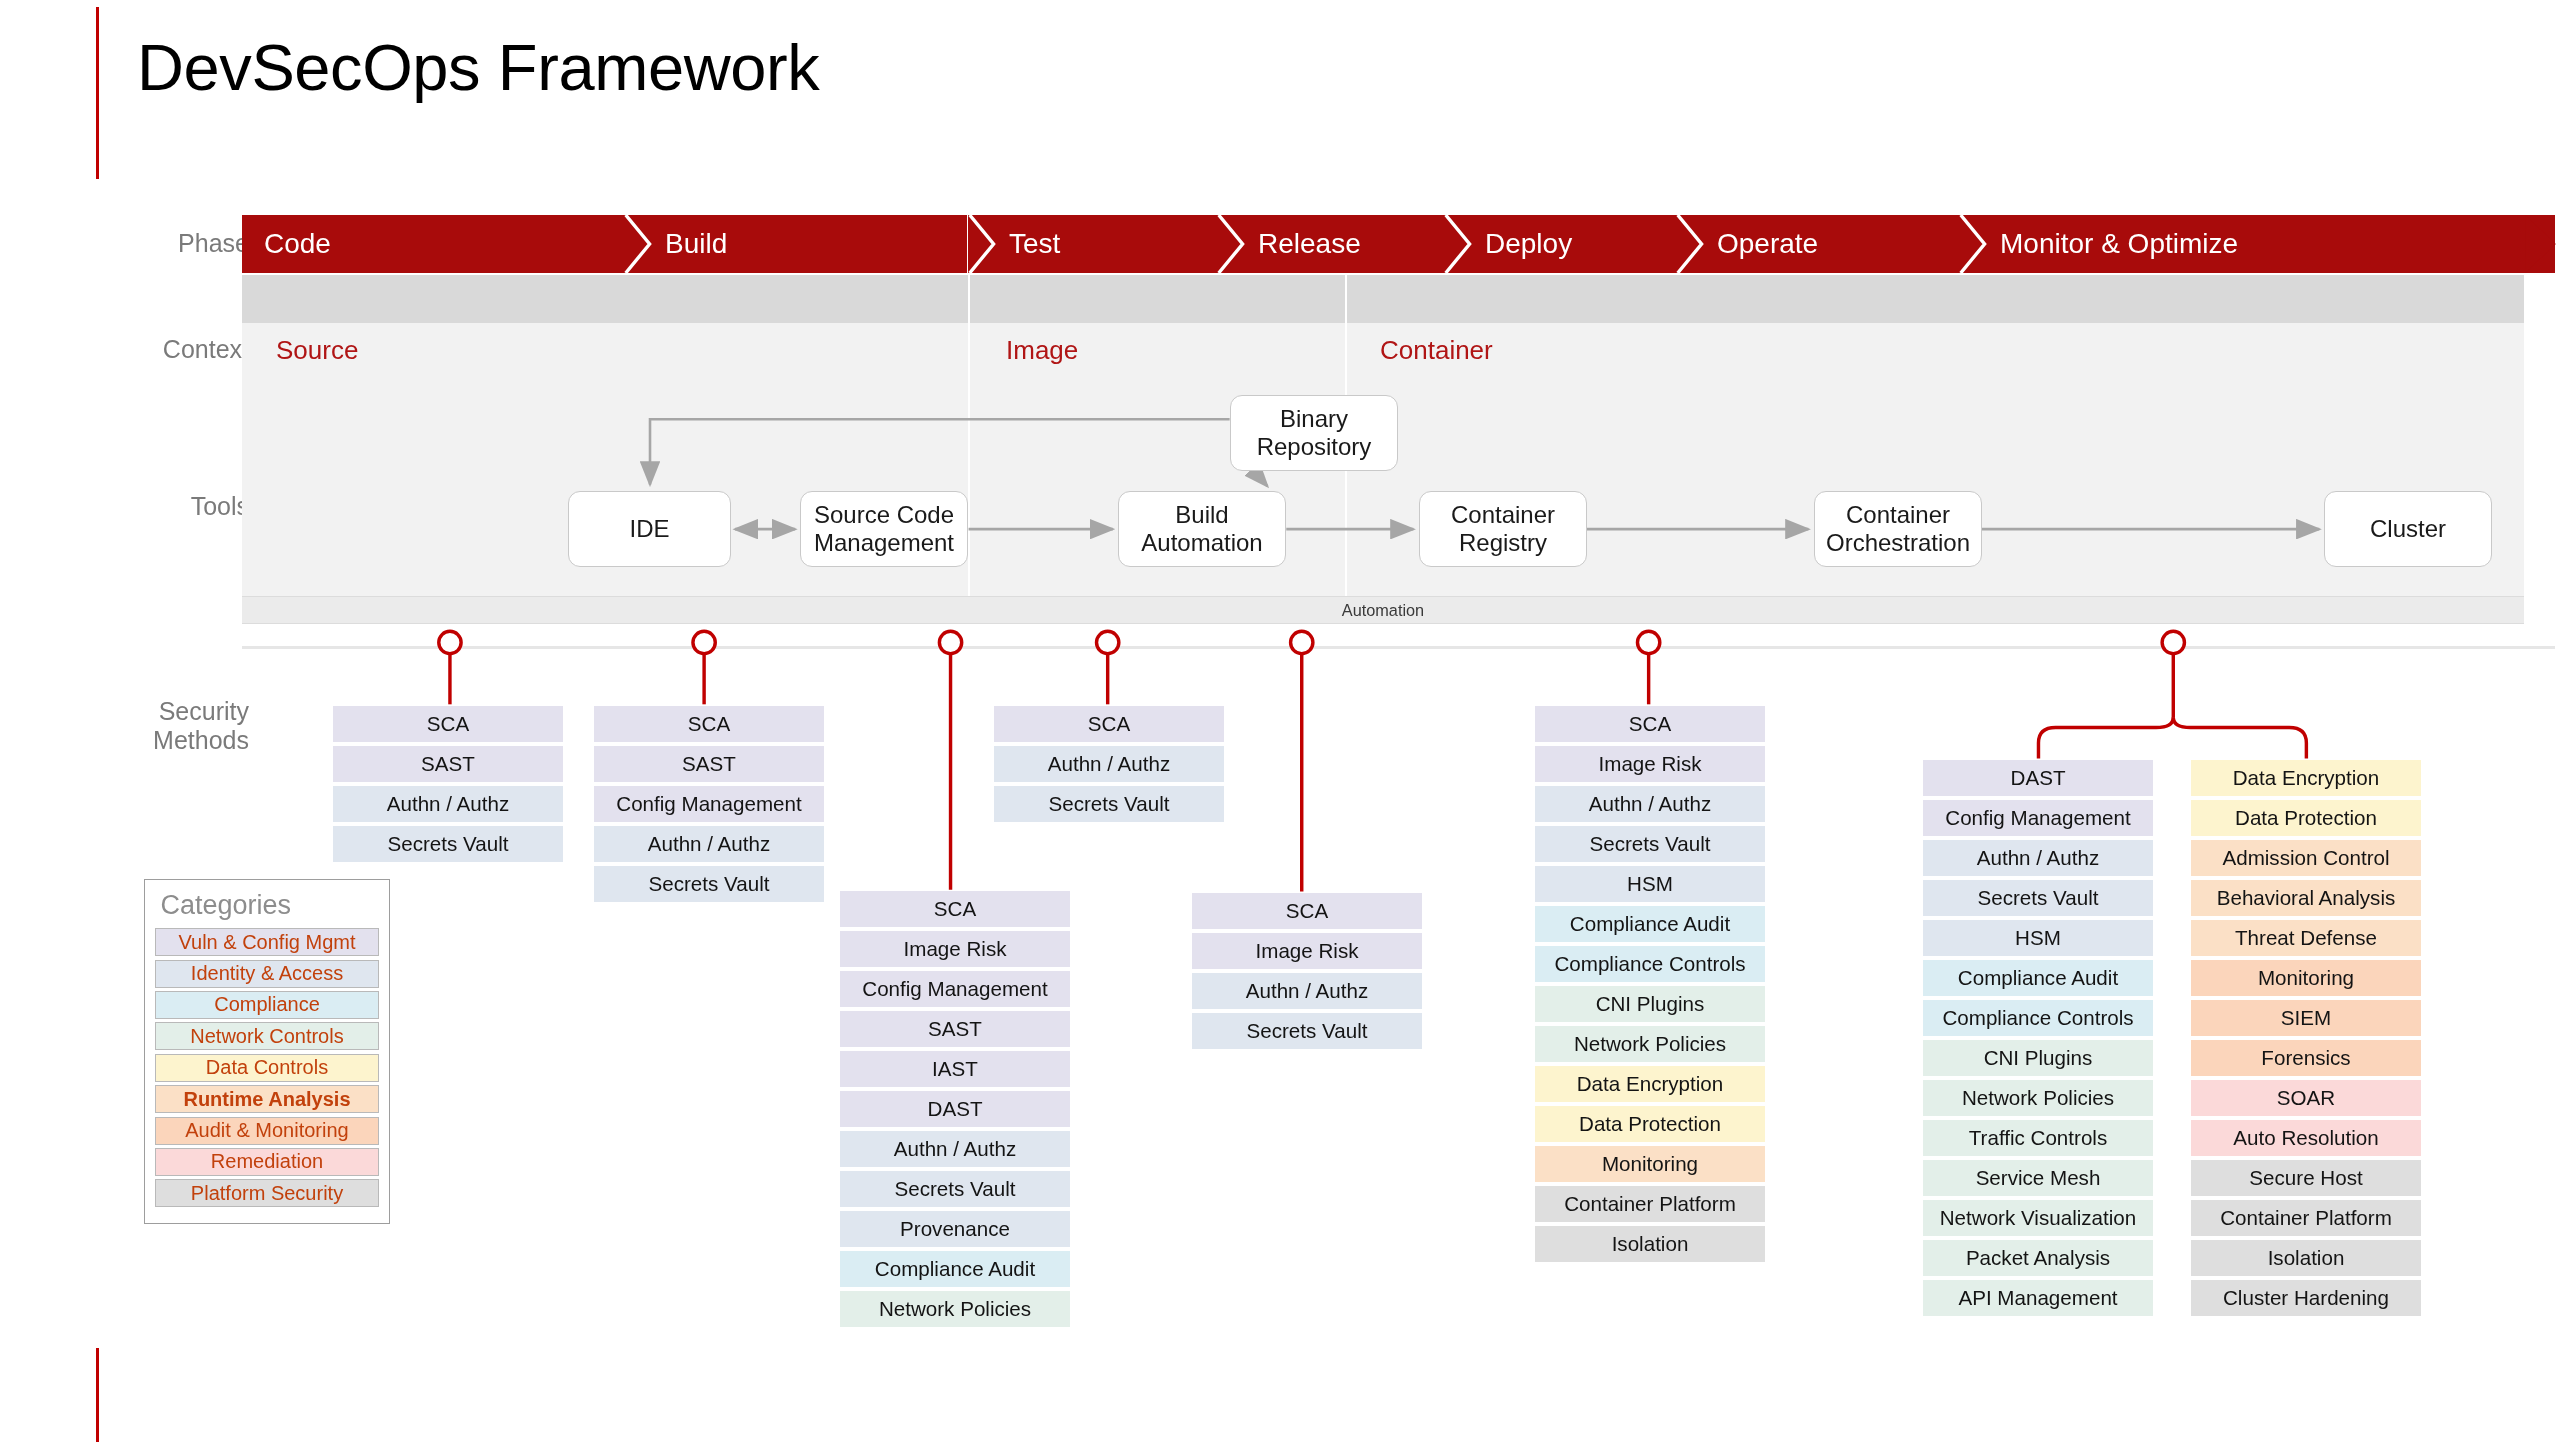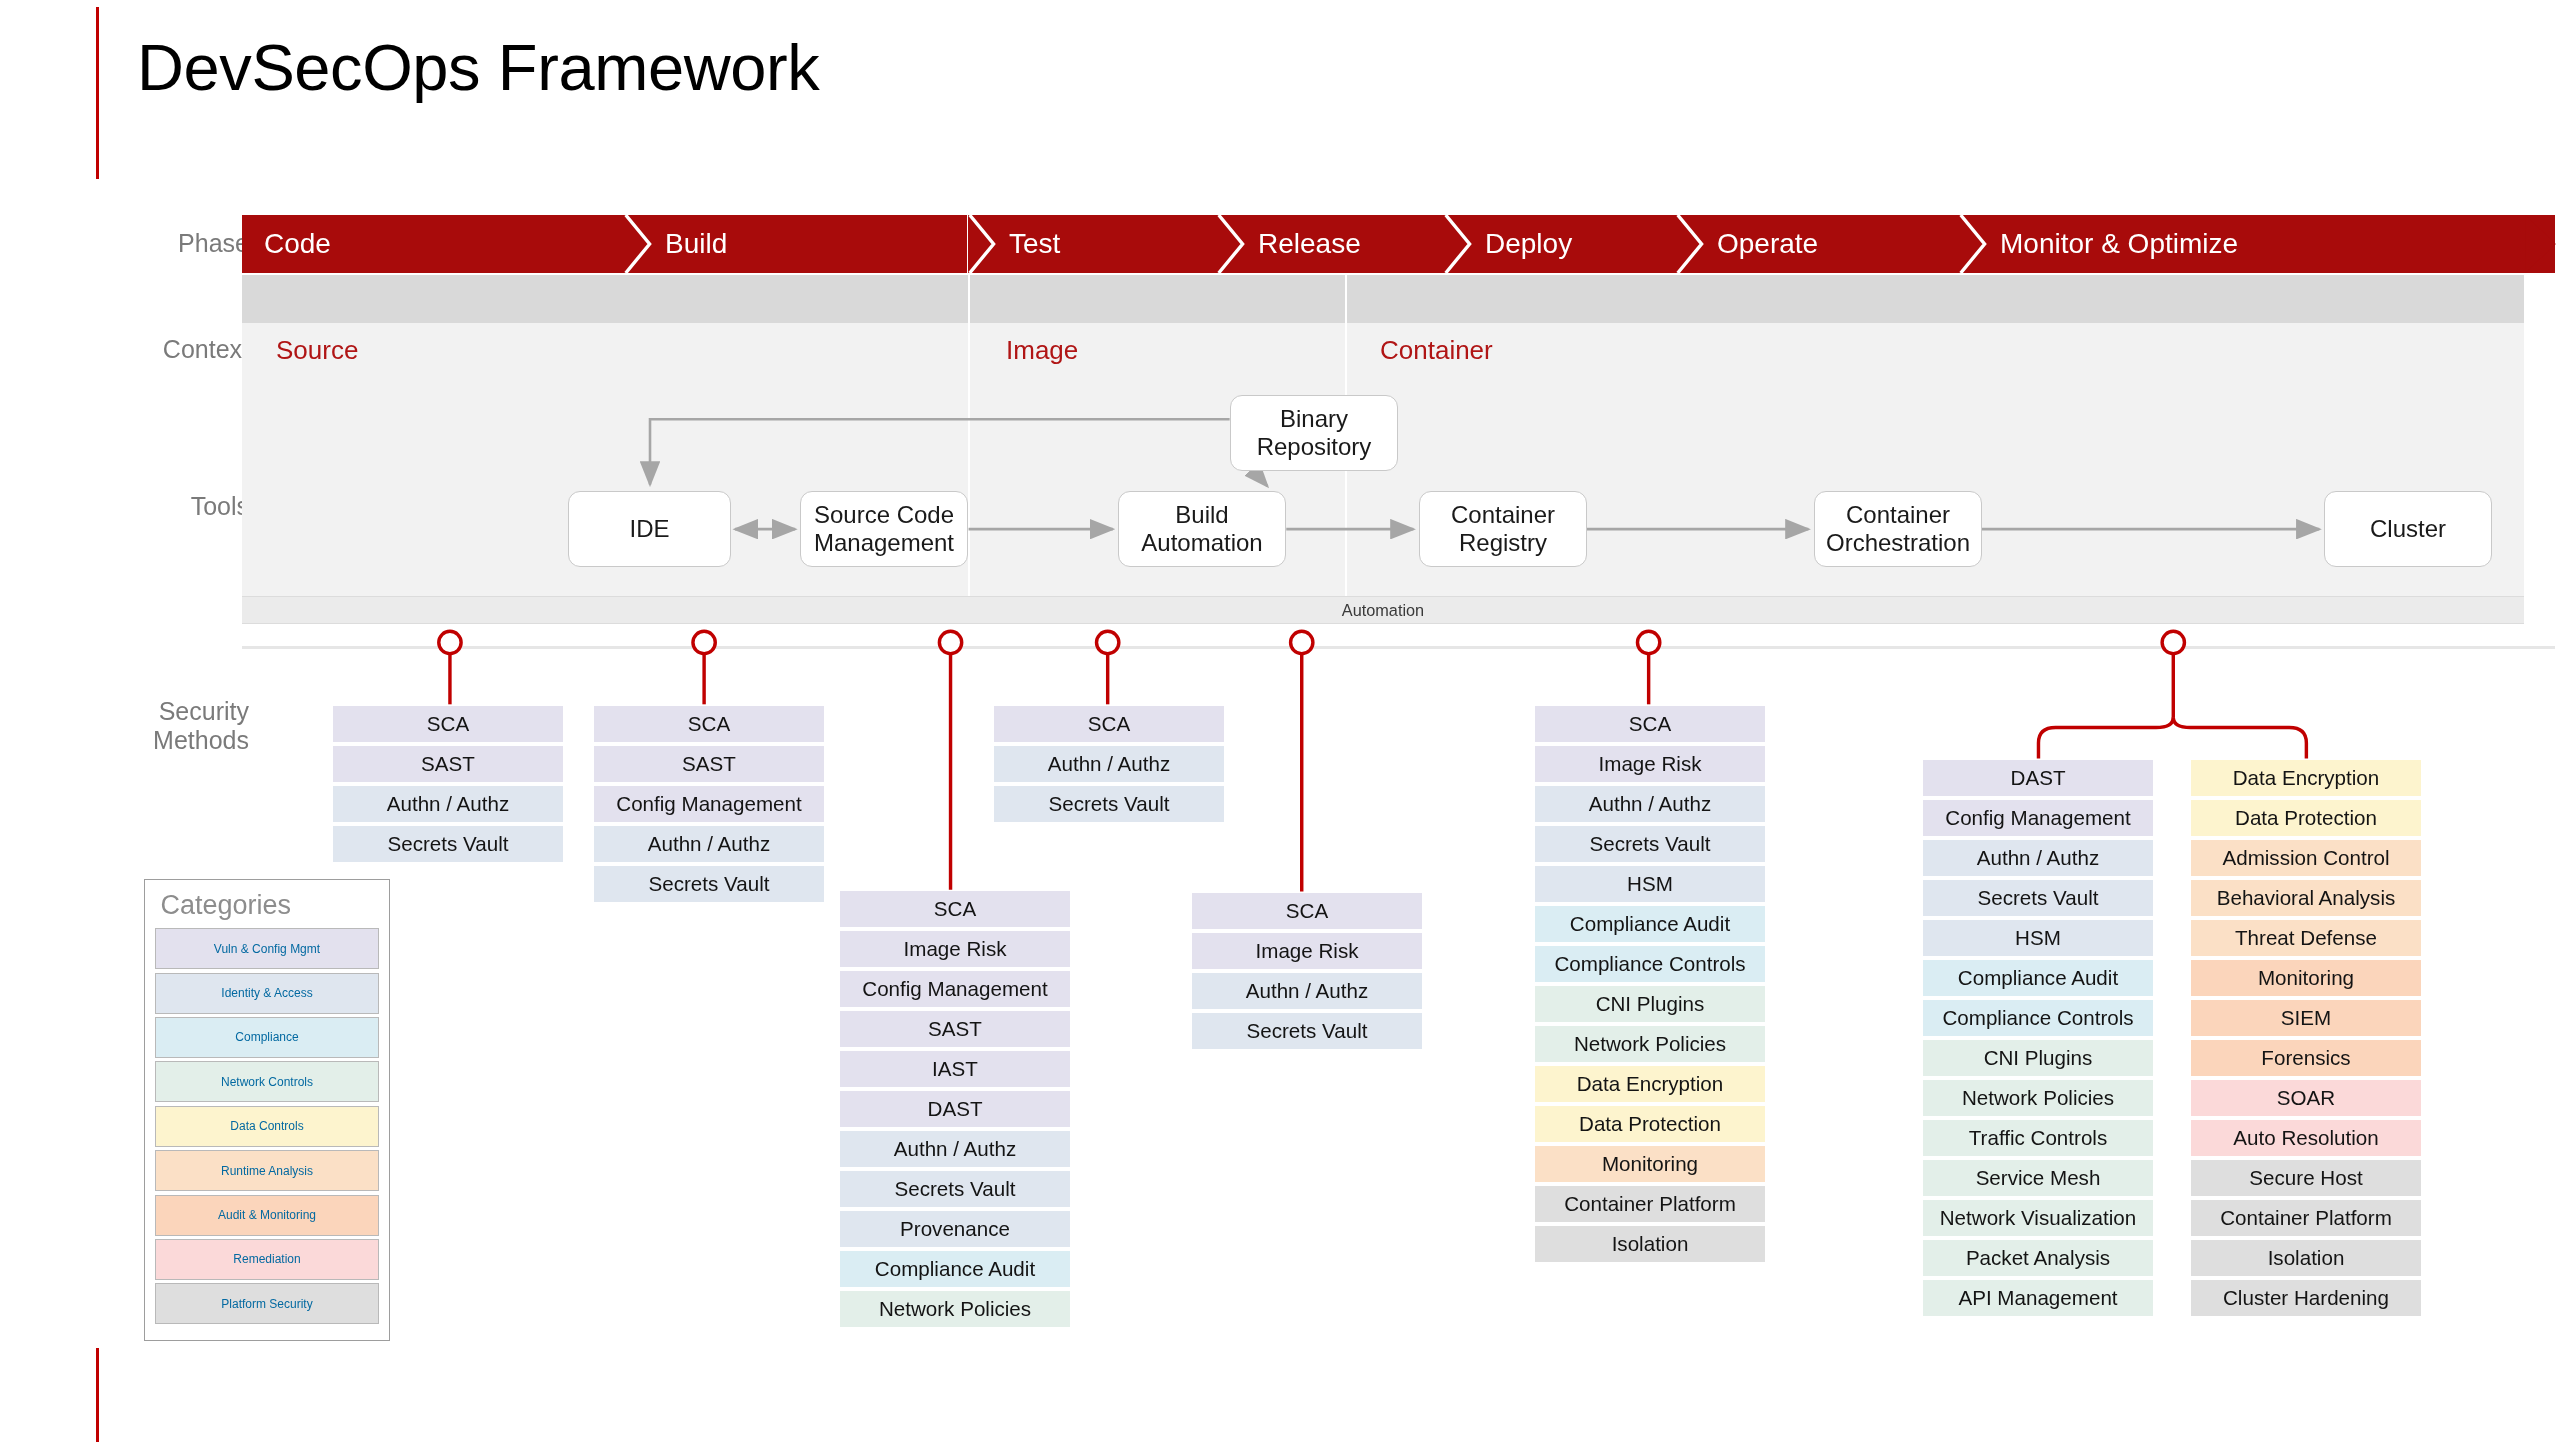--- a/index.html
+++ b/index.html
@@ -103,24 +103,24 @@
     font-size: 20.6px; color: #141414; white-space: nowrap;
   }
 
   
   #categories-box {
     position: absolute; left: 144px; top: 879px; width: 246px;
     background: #ffffff; border: 1.7px solid #9d9d9d; padding: 8.6px 10.3px 12px 10.3px;
   }
   #categories-title { font-size: 27px; color: #8d8d8d; margin: 1.7px 0 6.9px 5.2px; }
   .cat-chip {
-    height: 41px; margin-bottom: 3.4px;
+    height: 28px; margin-bottom: 3.4px;
     border: 1.7px solid #b9b9b9;
     display: flex; align-items: center; justify-content: center;
-    font-size: 12px; color: #0369a1; white-space: nowrap;
+    font-size: 20px; color: #c2410c; white-space: nowrap;
   }
 </style>
 </head>
 <body>
 
 <div id="canvas">
 
   <div class="accent-rule" id="accent-top"></div>
   <div class="accent-rule" id="accent-bottom"></div>
 
@@ -356,21 +356,21 @@
     </div>
 
   <div id="categories-box">
     <div id="categories-title">Categories</div>
     <div id="categories-list">
         <div class="cat-chip" style="background: rgb(227, 225, 238);">Vuln &amp; Config Mgmt</div>
         <div class="cat-chip" style="background: rgb(223, 230, 239);">Identity &amp; Access</div>
         <div class="cat-chip" style="background: rgb(218, 237, 243);">Compliance</div>
         <div class="cat-chip" style="background: rgb(227, 239, 233);">Network Controls</div>
         <div class="cat-chip" style="background: rgb(253, 244, 206);">Data Controls</div>
-        <div class="cat-chip" style="background: rgb(251, 224, 198);">Runtime Analysis</div>
+        <div class="cat-chip" style="background: rgb(251, 224, 198); font-weight: bold;">Runtime Analysis</div>
         <div class="cat-chip" style="background: rgb(251, 213, 187); text-align: right;">Audit &amp; Monitoring</div>
         <div class="cat-chip" style="background: rgb(251, 217, 217);">Remediation</div>
         <div class="cat-chip" style="background: rgb(222, 222, 222);">Platform Security</div>
       </div>
   </div>
 
 </div>
 
 
 </body></html>

